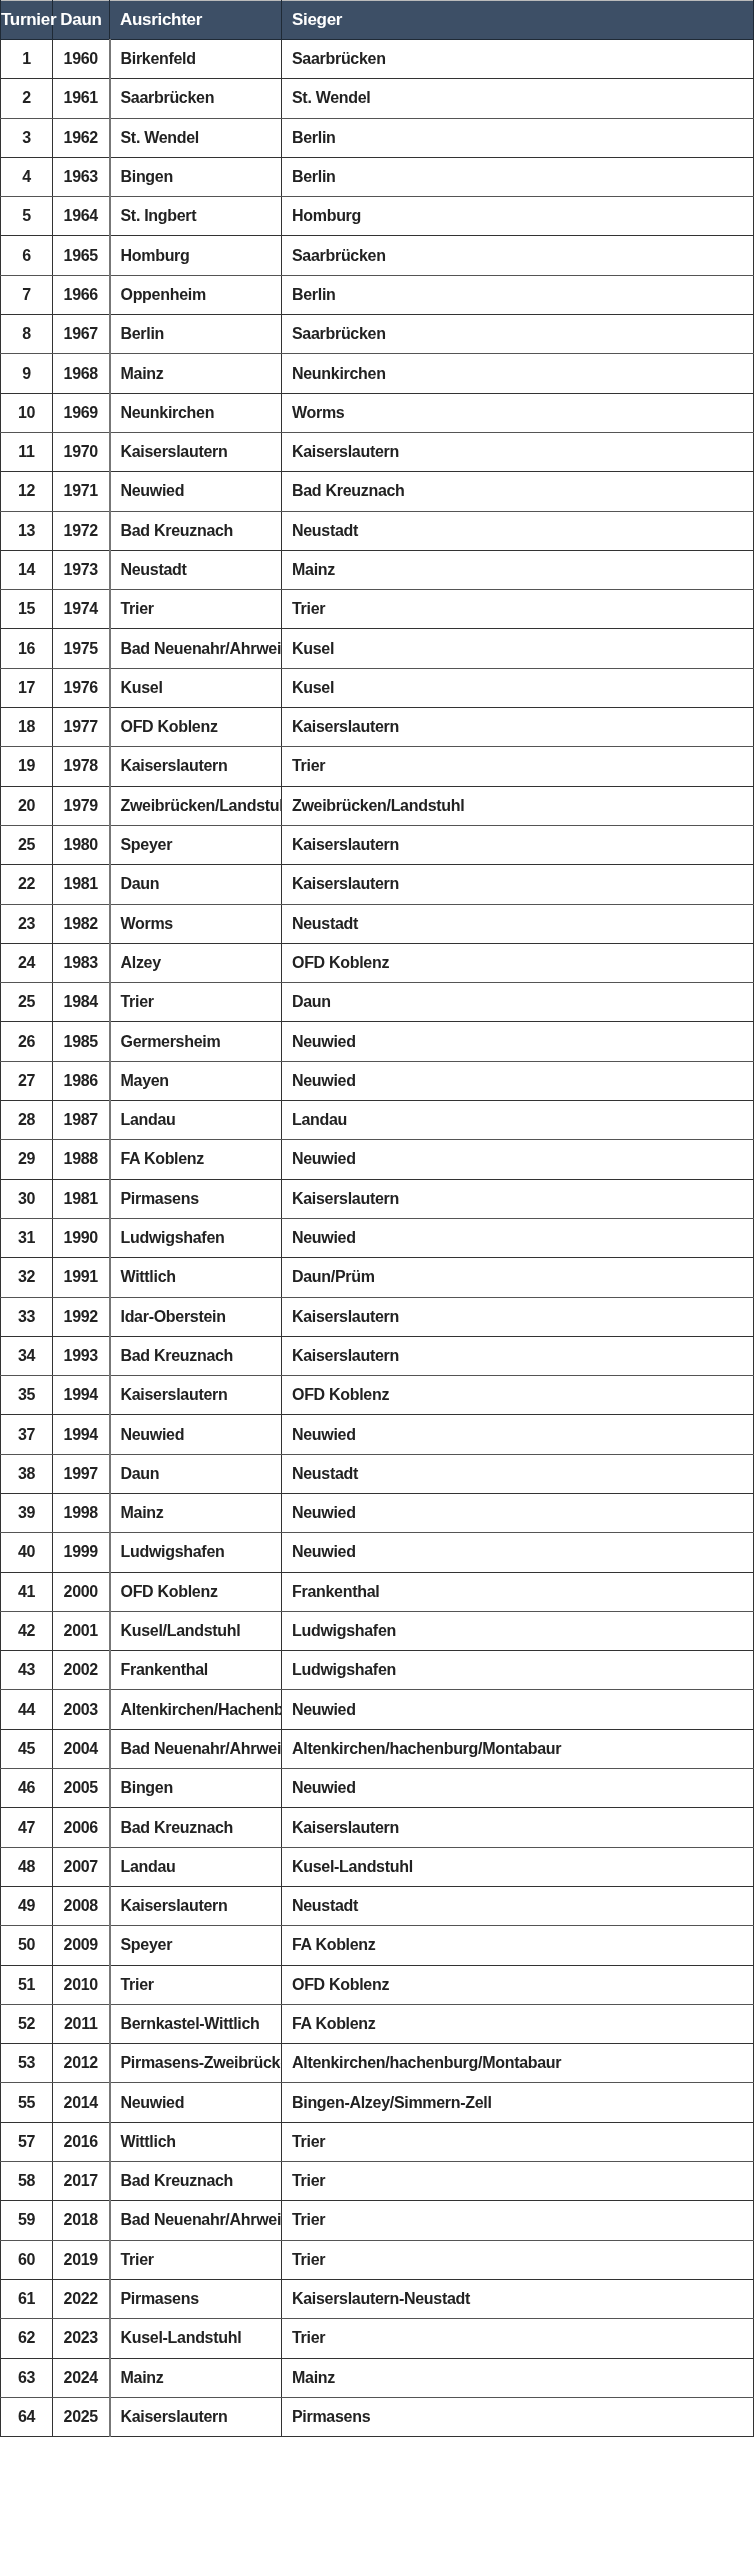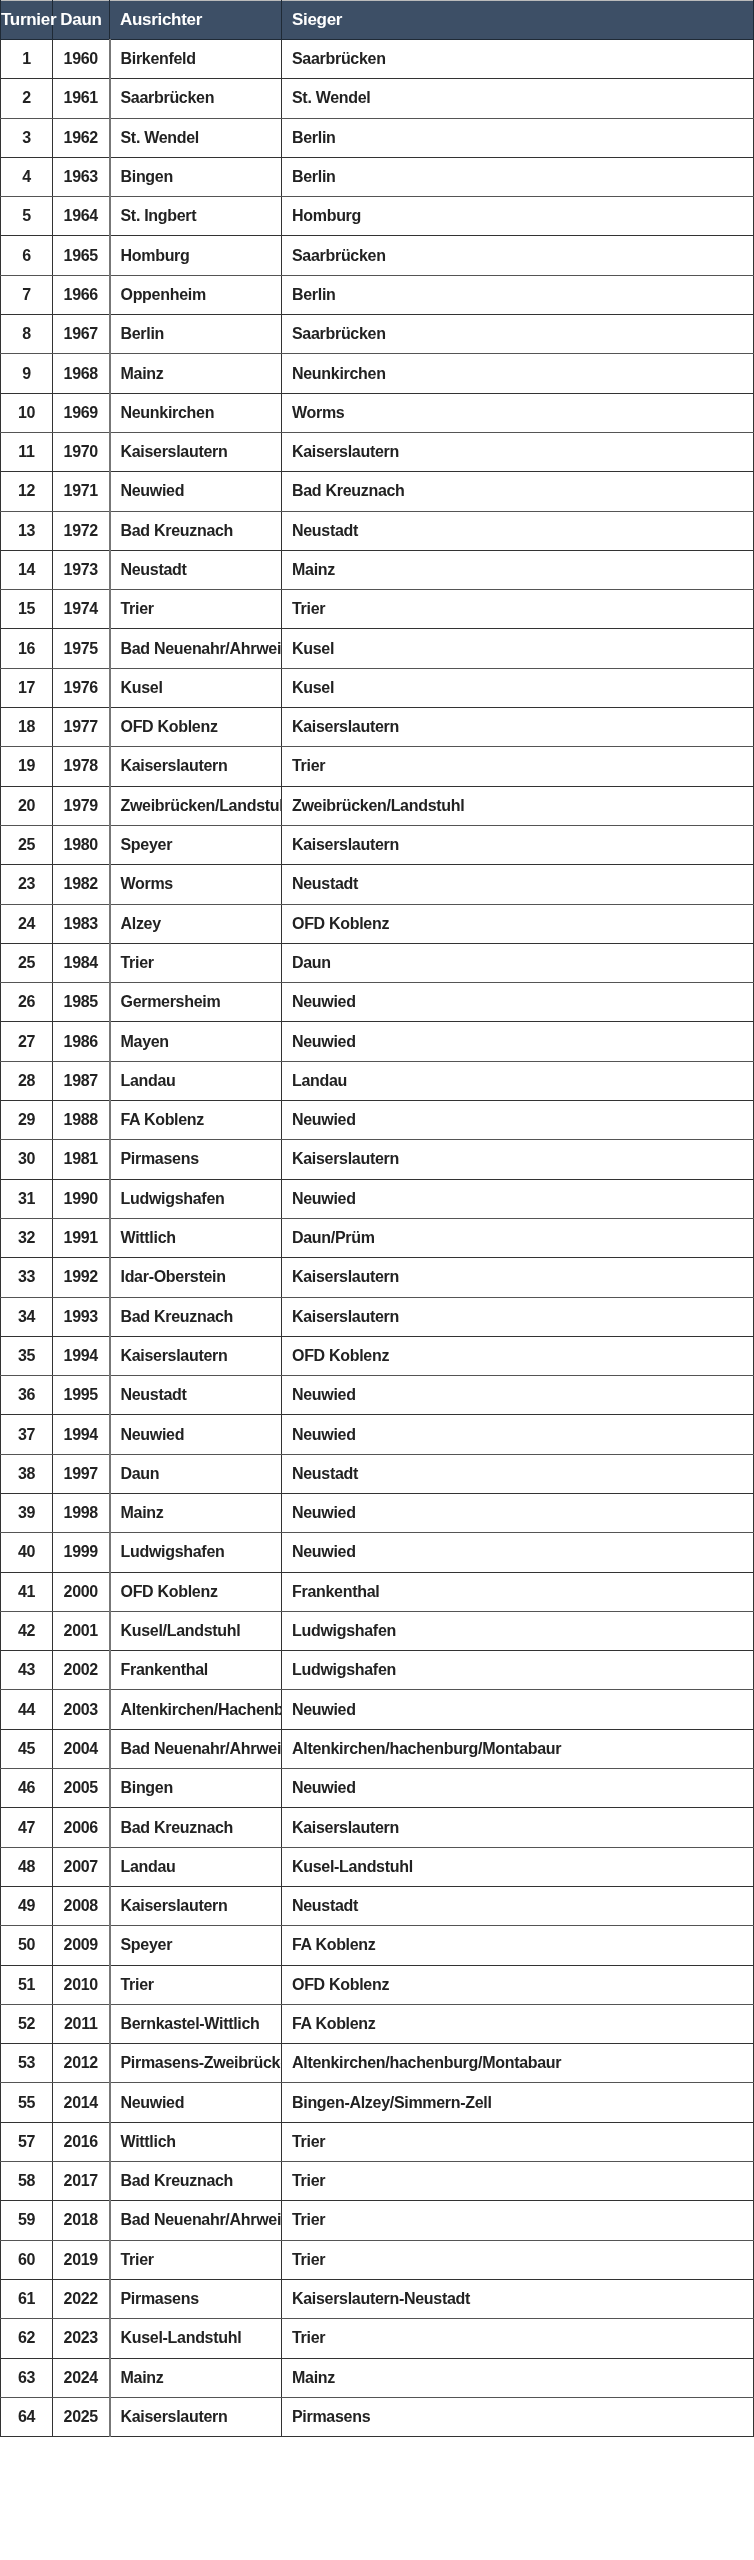--- a/index.html
+++ b/index.html
@@ -183,20 +183,26 @@
         <td>Zweibrücken/Landstuhl</td>
         <td>Zweibrücken/Landstuhl</td>
       </tr>
       <tr>
         <td class="center">25</td>
         <td class="center col2">1980</td>
         <td>Speyer</td>
         <td>Kaiserslautern</td>
       </tr>
       <tr>
+        <td class="center">22</td>
+        <td class="center col2">1981</td>
+        <td>Daun</td>
+        <td>Kaiserslautern</td>
+      </tr>
+      <tr>
         <td class="center">23</td>
         <td class="center col2">1982</td>
         <td>Worms</td>
         <td>Neustadt</td>
       </tr>
       <tr>
         <td class="center">24</td>
         <td class="center col2">1983</td>
         <td>Alzey</td>
         <td>OFD Koblenz</td>
@@ -261,26 +267,20 @@
         <td>Bad Kreuznach</td>
         <td>Kaiserslautern</td>
       </tr>
       <tr>
         <td class="center">35</td>
         <td class="center col2">1994</td>
         <td>Kaiserslautern</td>
         <td>OFD Koblenz</td>
       </tr>
       <tr>
-        <td class="center">36</td>
-        <td class="center col2">1995</td>
-        <td>Neustadt</td>
-        <td>Neuwied</td>
-      </tr>
-      <tr>
         <td class="center">37</td>
         <td class="center col2">1994</td>
         <td>Neuwied</td>
         <td>Neuwied</td>
       </tr>
       <tr>
         <td class="center">38</td>
         <td class="center col2">1997</td>
         <td>Daun</td>
         <td>Neustadt</td>

